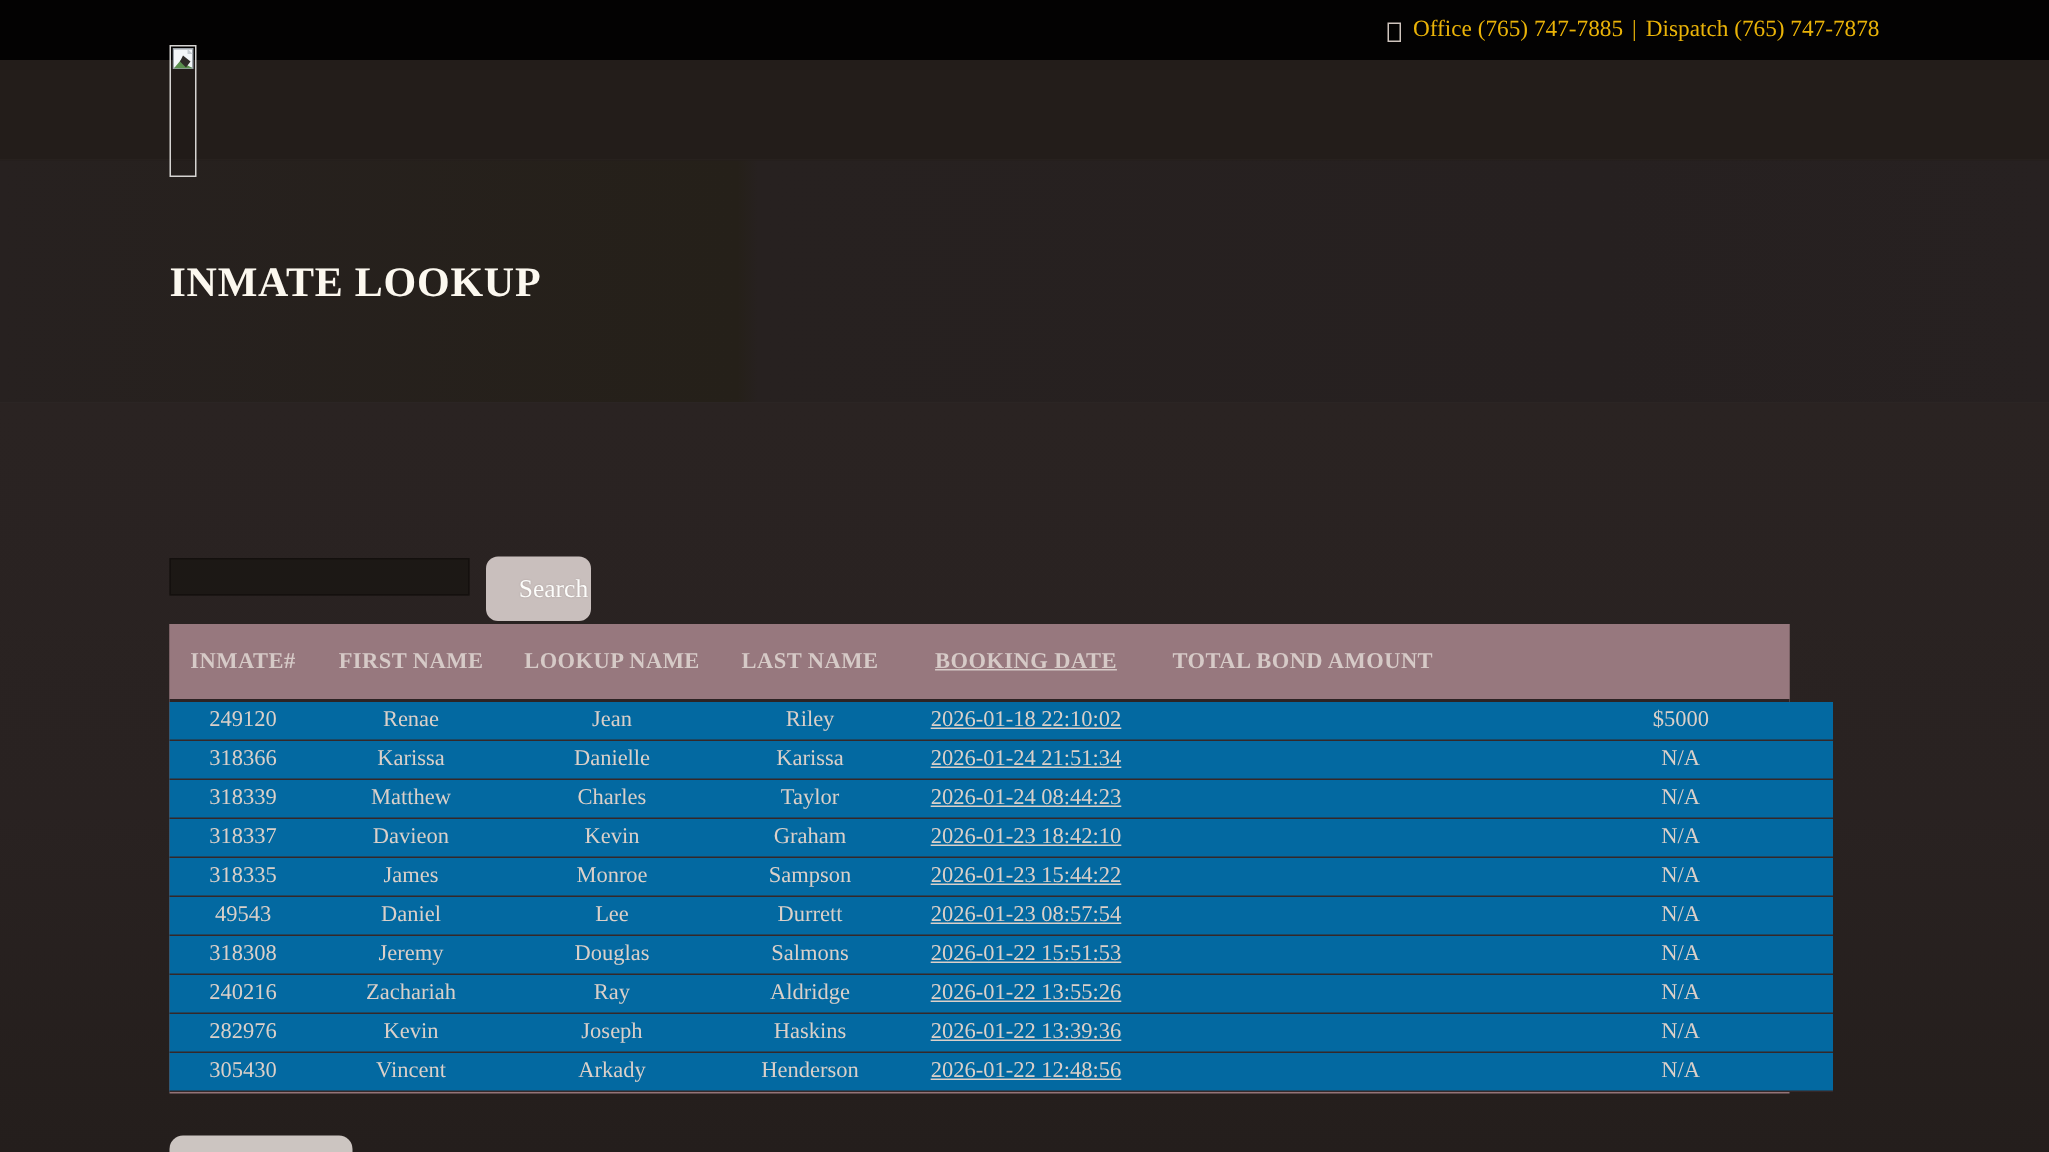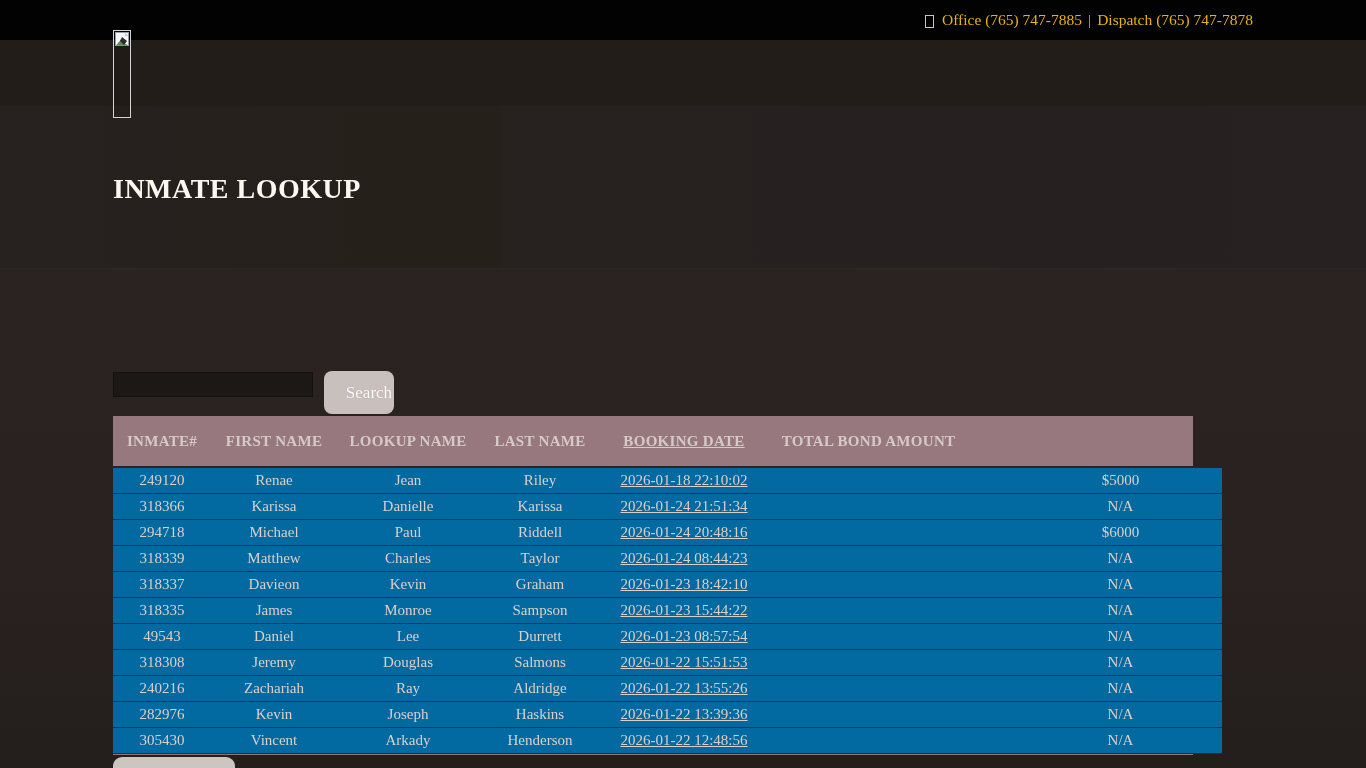--- a/index.html
+++ b/index.html
@@ -113,29 +113,20 @@
         <div class="trow">
           <div class="td c0">318366</div>
           <div class="td c1">Karissa</div>
           <div class="td c2">Danielle</div>
           <div class="td c3">Karissa</div>
           <div class="td c4">2026-01-24 21:51:34</div>
           <div class="td c5"></div>
           <div class="td c6">N/A</div>
         </div>
         <div class="trow">
-          <div class="td c0">294718</div>
-          <div class="td c1">Michael</div>
-          <div class="td c2">Paul</div>
-          <div class="td c3">Riddell</div>
-          <div class="td c4">2026-01-24 20:48:16</div>
-          <div class="td c5"></div>
-          <div class="td c6">$6000</div>
-        </div>
-        <div class="trow">
           <div class="td c0">318339</div>
           <div class="td c1">Matthew</div>
           <div class="td c2">Charles</div>
           <div class="td c3">Taylor</div>
           <div class="td c4">2026-01-24 08:44:23</div>
           <div class="td c5"></div>
           <div class="td c6">N/A</div>
         </div>
         <div class="trow">
           <div class="td c0">318337</div>

